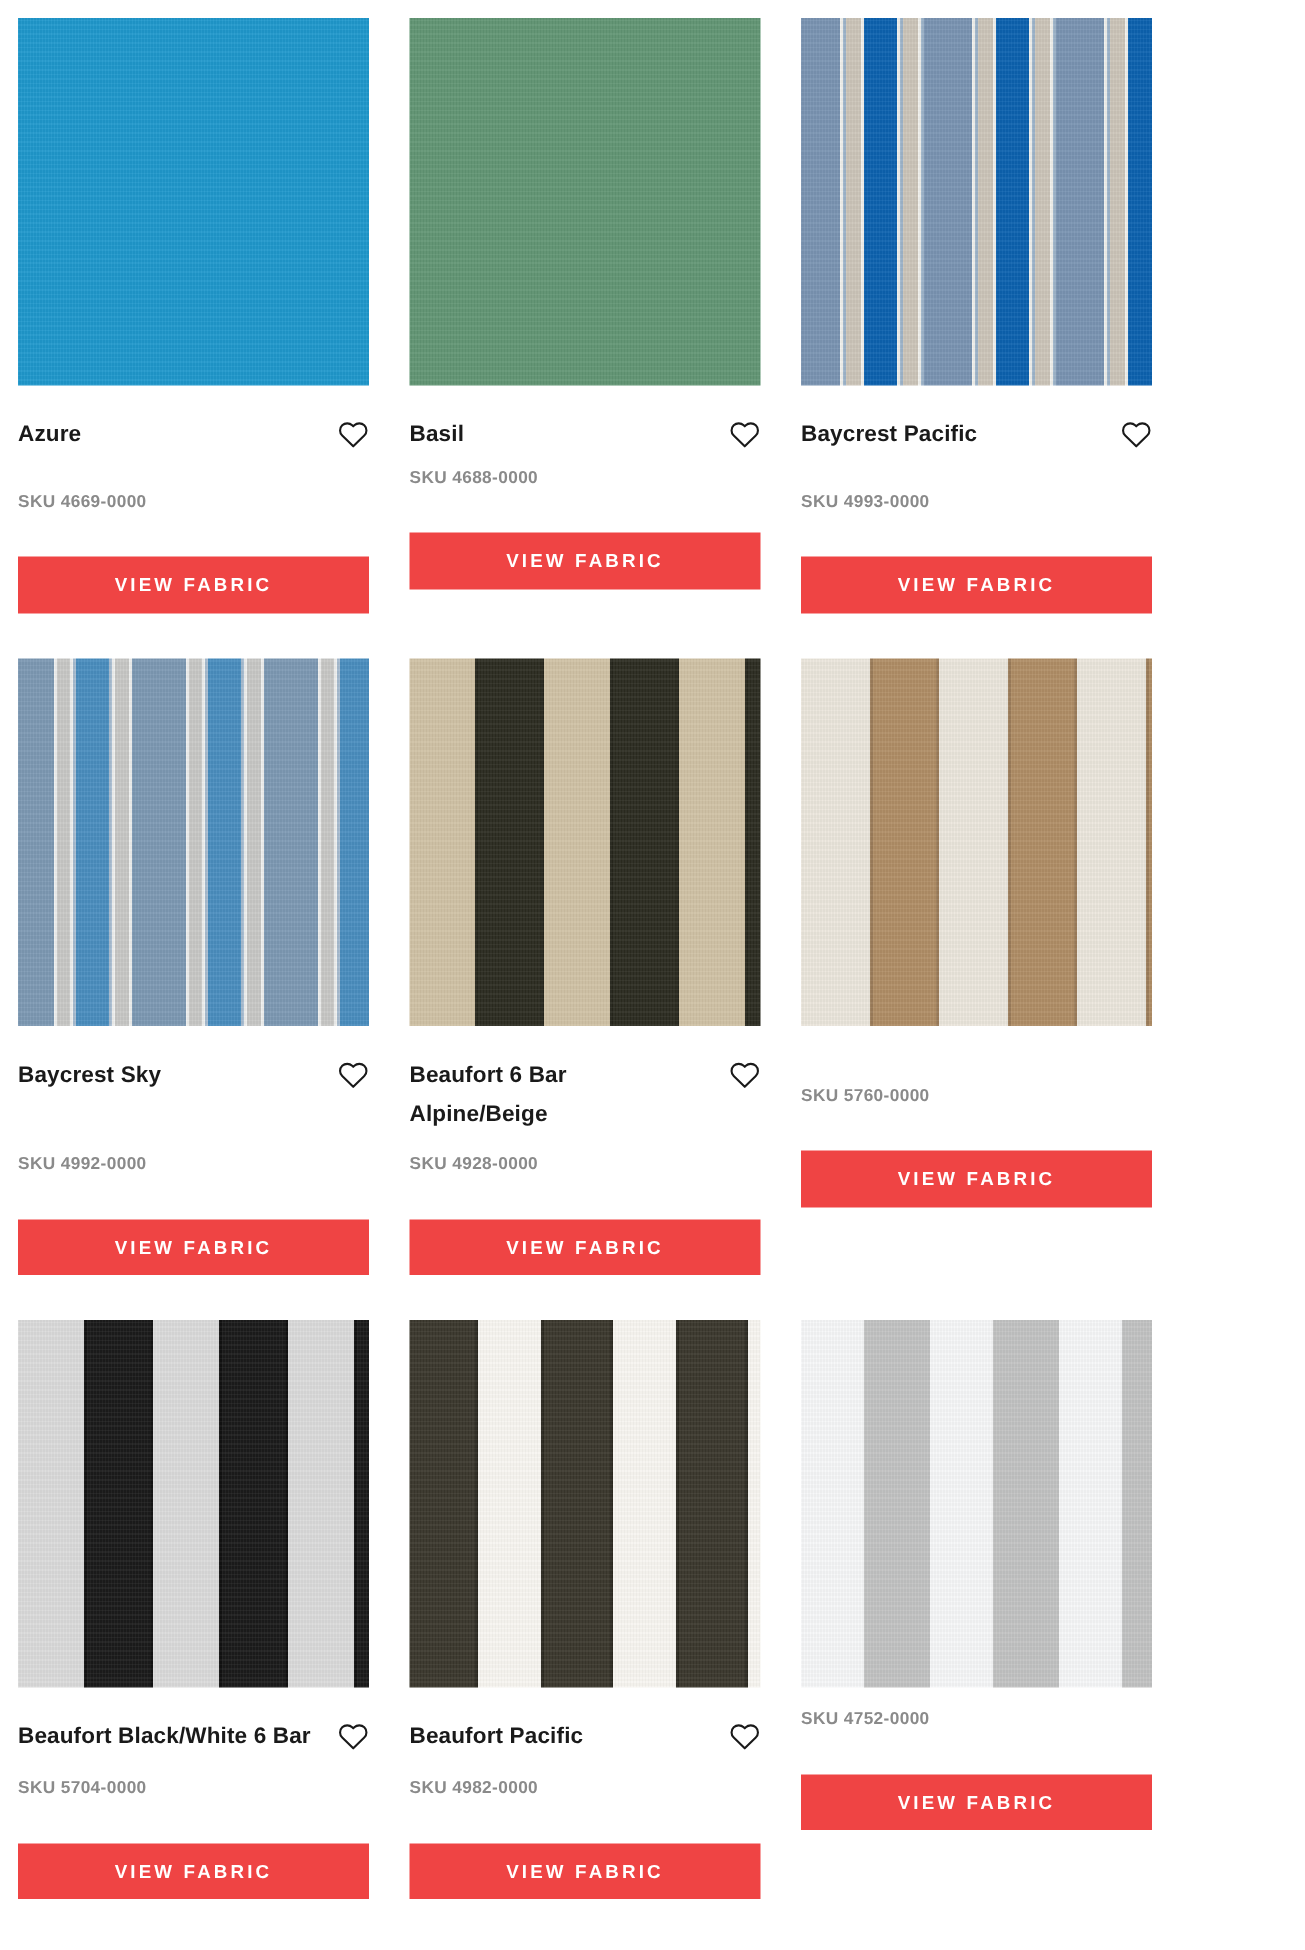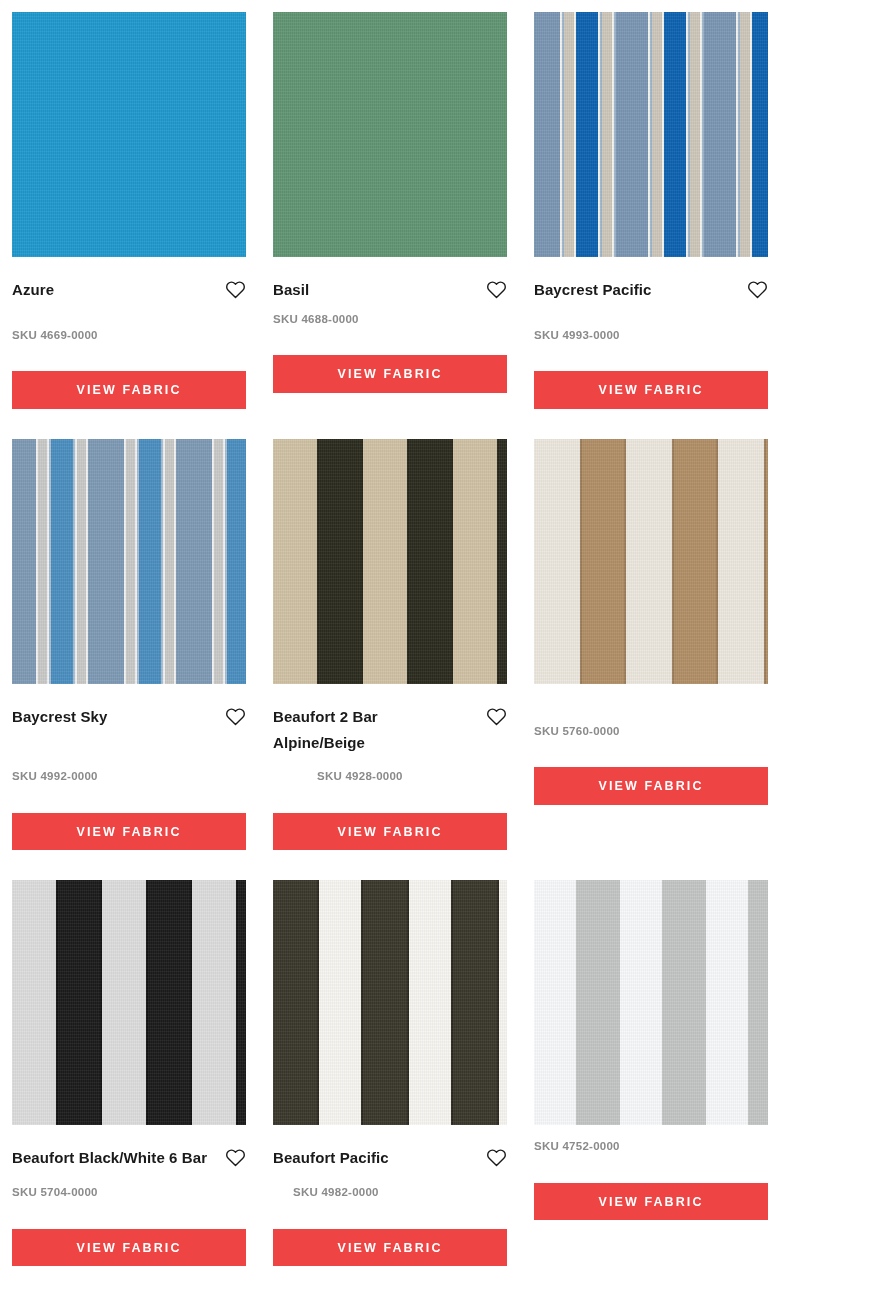--- a/index.html
+++ b/index.html
@@ -165,28 +165,28 @@
             <path d="M12 20.2 3.6 11.9C1.4 9.8 1.4 6.3 3.6 4.2c2.1-2 5.5-2 7.6 0l.8.8.8-.8c2.1-2 5.5-2 7.6 0 2.2 2.1 2.2 5.6 0 7.7L12 20.2z" fill="none" stroke="#1a1a1a" stroke-width="1.6" stroke-linejoin="round"></path>
           </svg>
         </span>
       </div>
       <div class="sku" style="margin-top: 41.7969px;">SKU 4992-0000</div>
       <button class="view-btn" style="margin-top: 30px; margin-bottom: 30px;">VIEW FABRIC</button>
     </div>
     <div class="card">
       <div class="swatch" style="background: repeating-linear-gradient(90deg, rgb(207, 193, 164) 0px, rgb(207, 193, 164) 44px, rgb(38, 38, 28) 44px, rgb(38, 38, 28) 46px, rgb(43, 43, 32) 46px, rgb(43, 43, 32) 88px, rgb(38, 38, 28) 88px, rgb(38, 38, 28) 90px); margin-top: 0px;"></div>
       <div class="title-row">
-        <div class="title">Beaufort 2 Bar Alpine/Beige</div>
-        <span class="heart">
-          <svg viewBox="0 0 24 22" width="21" height="21" aria-hidden="true">
-            <path d="M12 20.2 3.6 11.9C1.4 9.8 1.4 6.3 3.6 4.2c2.1-2 5.5-2 7.6 0l.8.8.8-.8c2.1-2 5.5-2 7.6 0 2.2 2.1 2.2 5.6 0 7.7L12 20.2z" fill="none" stroke="#1a1a1a" stroke-width="1.6" stroke-linejoin="round"></path>
-          </svg>
-        </span>
-      </div>
-      <div class="sku" style="margin-top: 16px; margin-left: 44px;">SKU 4928-0000</div>
+        <div class="title">Beaufort 6 Bar Alpine/Beige</div>
+        <span class="heart">
+          <svg viewBox="0 0 24 22" width="21" height="21" aria-hidden="true">
+            <path d="M12 20.2 3.6 11.9C1.4 9.8 1.4 6.3 3.6 4.2c2.1-2 5.5-2 7.6 0l.8.8.8-.8c2.1-2 5.5-2 7.6 0 2.2 2.1 2.2 5.6 0 7.7L12 20.2z" fill="none" stroke="#1a1a1a" stroke-width="1.6" stroke-linejoin="round"></path>
+          </svg>
+        </span>
+      </div>
+      <div class="sku" style="margin-top: 16px;">SKU 4928-0000</div>
       <button class="view-btn" style="margin-top: 30px; margin-bottom: 30px;">VIEW FABRIC</button>
     </div>
     <div class="card">
       <div class="swatch" style="background: repeating-linear-gradient(90deg, rgb(236, 231, 221) 0px, rgb(236, 231, 221) 46px, rgb(157, 126, 91) 46px, rgb(157, 126, 91) 48px, rgb(177, 143, 103) 48px, rgb(177, 143, 103) 90px, rgb(157, 126, 91) 90px, rgb(157, 126, 91) 92px); margin-top: 0px;"></div>
       <div class="sku" style="margin-top: 41.7969px;">SKU 5760-0000</div>
       <button class="view-btn" style="margin-top: 30px; margin-bottom: 30px;">VIEW FABRIC</button>
     </div>
     <div class="card">
       <div class="swatch" style="background: repeating-linear-gradient(90deg, rgb(220, 220, 220) 0px, rgb(220, 220, 220) 44px, rgb(18, 18, 18) 44px, rgb(18, 18, 18) 46px, rgb(28, 28, 28) 46px, rgb(28, 28, 28) 88px, rgb(18, 18, 18) 88px, rgb(18, 18, 18) 90px); margin-top: 0px;"></div>
       <div class="title-row">
@@ -203,21 +203,21 @@
     <div class="card">
       <div class="swatch" style="background: repeating-linear-gradient(90deg, rgb(58, 55, 44) 0px, rgb(58, 55, 44) 44px, rgb(43, 41, 32) 44px, rgb(43, 41, 32) 46px, rgb(247, 245, 240) 46px, rgb(247, 245, 240) 88px, rgb(43, 41, 32) 88px, rgb(43, 41, 32) 90px); margin-top: 0px;"></div>
       <div class="title-row">
         <div class="title">Beaufort Pacific</div>
         <span class="heart">
           <svg viewBox="0 0 24 22" width="21" height="21" aria-hidden="true">
             <path d="M12 20.2 3.6 11.9C1.4 9.8 1.4 6.3 3.6 4.2c2.1-2 5.5-2 7.6 0l.8.8.8-.8c2.1-2 5.5-2 7.6 0 2.2 2.1 2.2 5.6 0 7.7L12 20.2z" fill="none" stroke="#1a1a1a" stroke-width="1.6" stroke-linejoin="round"></path>
           </svg>
         </span>
       </div>
-      <div class="sku" style="margin-top: 16px; margin-left: 20px;">SKU 4982-0000</div>
+      <div class="sku" style="margin-top: 16px;">SKU 4982-0000</div>
       <button class="view-btn" style="margin-top: 30px; margin-bottom: 0px;">VIEW FABRIC</button>
     </div>
     <div class="card">
       <div class="swatch" style="background: repeating-linear-gradient(90deg, rgb(247, 248, 249) 0px, rgb(247, 248, 249) 42px, rgb(195, 196, 196) 42px, rgb(195, 196, 196) 86px); margin-top: 0px;"></div>
       <div class="sku" style="margin-top: 16px;">SKU 4752-0000</div>
       <button class="view-btn" style="margin-top: 30px; margin-bottom: 0px;">VIEW FABRIC</button>
     </div>
   </div>
 
 </body></html>

